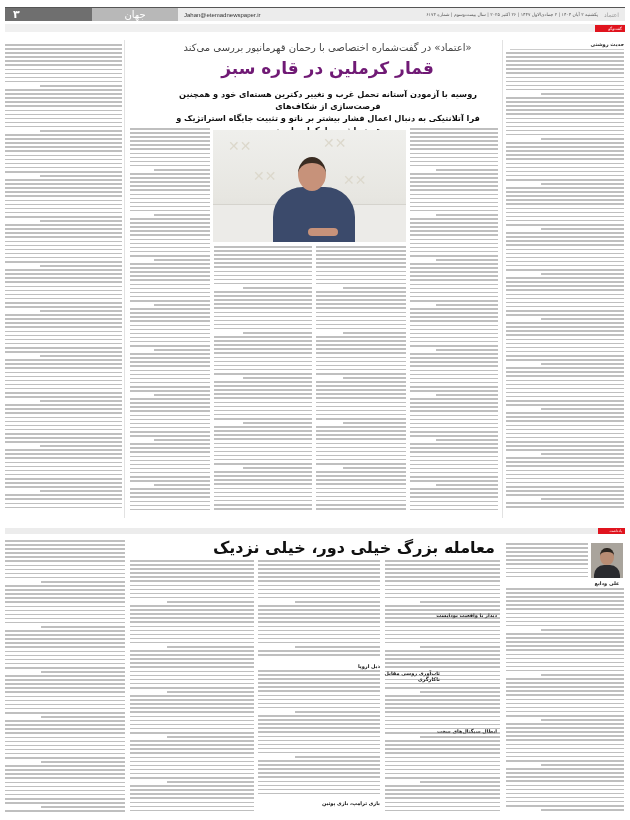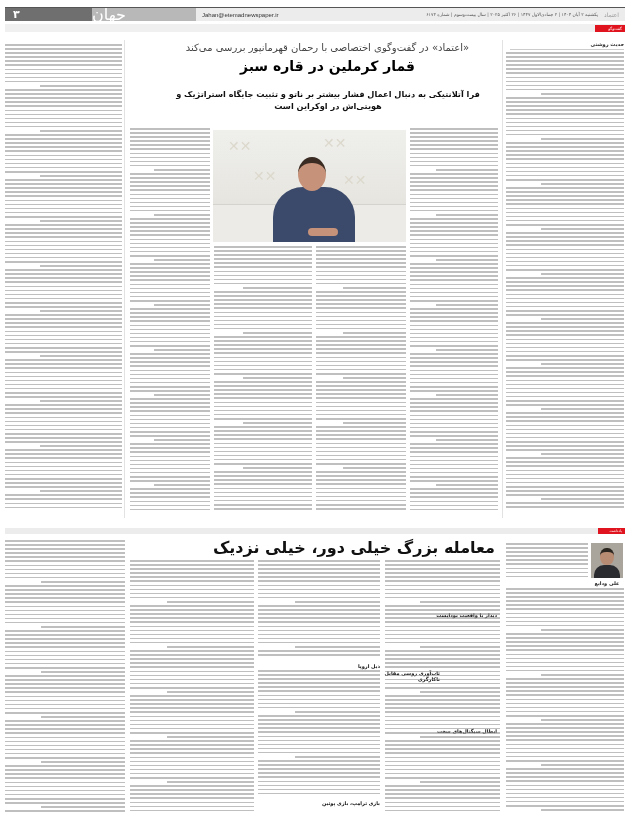--- a/index.html
+++ b/index.html
@@ -1,31 +1,31 @@
 <!DOCTYPE html>
 <html><head>
 <meta charset="utf-8">
 <style>
   * { box-sizing: border-box; margin: 0; padding: 0; }
   body { width: 630px; height: 820px; background: #ffffff; font-family: "DejaVu Sans", sans-serif; overflow: hidden; position: relative; }
   .topbar { position: absolute; top: 7px; left: 5px; width: 620px; height: 14px; display: flex; border-top: 1px solid #555; }
   .tb-page { width: 87px; background: #6f6f6f; color: #fff; font-size: 11px; font-weight: bold; padding-left: 8px; line-height: 13px; }
-  .tb-section { width: 104px; background: #b8b8b8; color: #fff; font-size: 16px; line-height: 13px; text-align: left; }
+  .tb-section { width: 86px; background: #b8b8b8; color: #fff; font-size: 10px; line-height: 13px; text-align: center; }
   .tb-info { flex: 1; background: #ececec; display: flex; justify-content: space-between; align-items: center; padding: 0 6px; }
   .tb-email { font-family: "Liberation Sans", sans-serif; font-size: 6px; color: #333; }
   .tb-date { font-size: 4.5px; color: #555; direction: rtl; }
   .tb-logo { font-size: 6px; color: #999; margin-left: 6px; }
   .subbar { position: absolute; top: 24px; left: 5px; width: 620px; height: 8px; background: #f0f0f0; }
   .redtag { position: absolute; right: 0; top: 1px; width: 30px; height: 7px; background: #e0141e; color: #fff; font-size: 4px; line-height: 7px; text-align: right; padding-right: 3px; direction: rtl; }
   .col-text { position: absolute; direction: rtl; }
   .line { height: 1.6px; background: #8a8a8a; margin: 0 0 2.5px 0; opacity: 0.55; }
   .line.short { width: 70%; margin-left: 30%; }
   .sidebar-author { position: absolute; right: 6px; top: 41px; width: 114px; font-size: 5px; font-weight: bold; color: #222; direction: rtl; border-bottom: 1px solid #ccc; padding-bottom: 2px; }
   .kicker { position: absolute; left: 160px; top: 42px; width: 335px; text-align: center; direction: rtl; font-size: 10px; color: #444; }
-  .headline { position: absolute; left: 160px; top: 58px; width: 335px; text-align: center; direction: rtl; font-size: 14px; font-weight: bold; color: #000000; }
+  .headline { position: absolute; left: 160px; top: 58px; width: 335px; text-align: center; direction: rtl; font-size: 17px; font-weight: bold; color: #701a75; }
   .subhead { position: absolute; left: 158px; top: 88px; width: 340px; text-align: center; direction: rtl; font-size: 8.2px; font-weight: bold; color: #111; line-height: 12px; }
   .photo { position: absolute; left: 213px; top: 130px; width: 193px; height: 112px; background: linear-gradient(180deg,#efefec 0%,#e7e6e1 60%,#d9d7d2 100%); overflow: hidden; }
   .photo .pattern { position: absolute; font-size: 14px; color: #dcd8cc; font-weight: bold; }
   .photo .sofa { position: absolute; bottom: 0; left: 0; width: 100%; height: 38px; background: #ecebe8; border-top: 1px solid #d5d3cd; }
   .photo .person-body { position: absolute; left: 60px; bottom: 0; width: 82px; height: 55px; background: #3b4a6b; border-radius: 30px 30px 0 0; }
   .photo .person-head { position: absolute; left: 85px; top: 27px; width: 28px; height: 34px; background: #c7927a; border-radius: 50%; border-top: 6px solid #3a2c22; }
   .photo .hands { position: absolute; left: 95px; bottom: 6px; width: 30px; height: 8px; background: #c7927a; border-radius: 4px; }
   .section-bar { position: absolute; left: 5px; top: 528px; width: 620px; height: 6px; background: #ececec; }
   .section-bar .redtag2 { position: absolute; right: 0; top: 0; width: 27px; height: 6px; background: #e0141e; color: #fff; font-size: 3.5px; line-height: 6px; text-align: right; padding-right: 3px; direction: rtl; }
   .headline2 { position: absolute; left: 160px; top: 538px; width: 335px; text-align: right; direction: rtl; font-size: 16px; font-weight: bold; color: #111; }
@@ -48,23 +48,24 @@
       <span class="tb-date">یکشنبه ۲ آبان ۱۴۰۴ | ۲ جمادی‌الاول ۱۴۴۷ | ۲۶ اکتبر ۲۰۲۵ | سال بیست‌وسوم | شماره ۶۱۷۳</span>
       <span class="tb-logo">اعتماد</span>
     </span>
   </div>
 </div>
 <div class="subbar">
   <div class="redtag">گفت‌وگو</div>
 </div>
 
 <div class="sidebar-author">حدیث روشنی</div>
-<div class="kicker">«اعتماد» در گفت‌وگوی اختصاصی با رحمان قهرمانپور بررسی می‌کند</div>
+<div class="kicker">«اعتماد» در گفت‌شماره اختصاصی با رحمان قهرمانپور بررسی می‌کند</div>
 <div class="headline">قمار کرملین در قاره سبز</div>
 <div class="subhead">
+  <div>روسیه با آزمودن آستانه تحمل غرب و تغییر دکترین هسته‌ای خود و همچنین فرصت‌سازی از شکاف‌های</div>
   <div>فرا آتلانتیکی به دنبال اعمال فشار بیشتر بر ناتو و تثبیت جایگاه استراتژیک و هویتی‌اش در اوکراین است</div>
 </div>
 
 <div class="photo">
   <span class="pattern" style="left:15px;top:8px;">✕✕</span>
   <span class="pattern" style="left:110px;top:5px;">✕✕</span>
   <span class="pattern" style="left:40px;top:38px;">✕✕</span>
   <span class="pattern" style="left:130px;top:42px;">✕✕</span>
   <div class="sofa"></div>
   <div class="person-body"></div>

